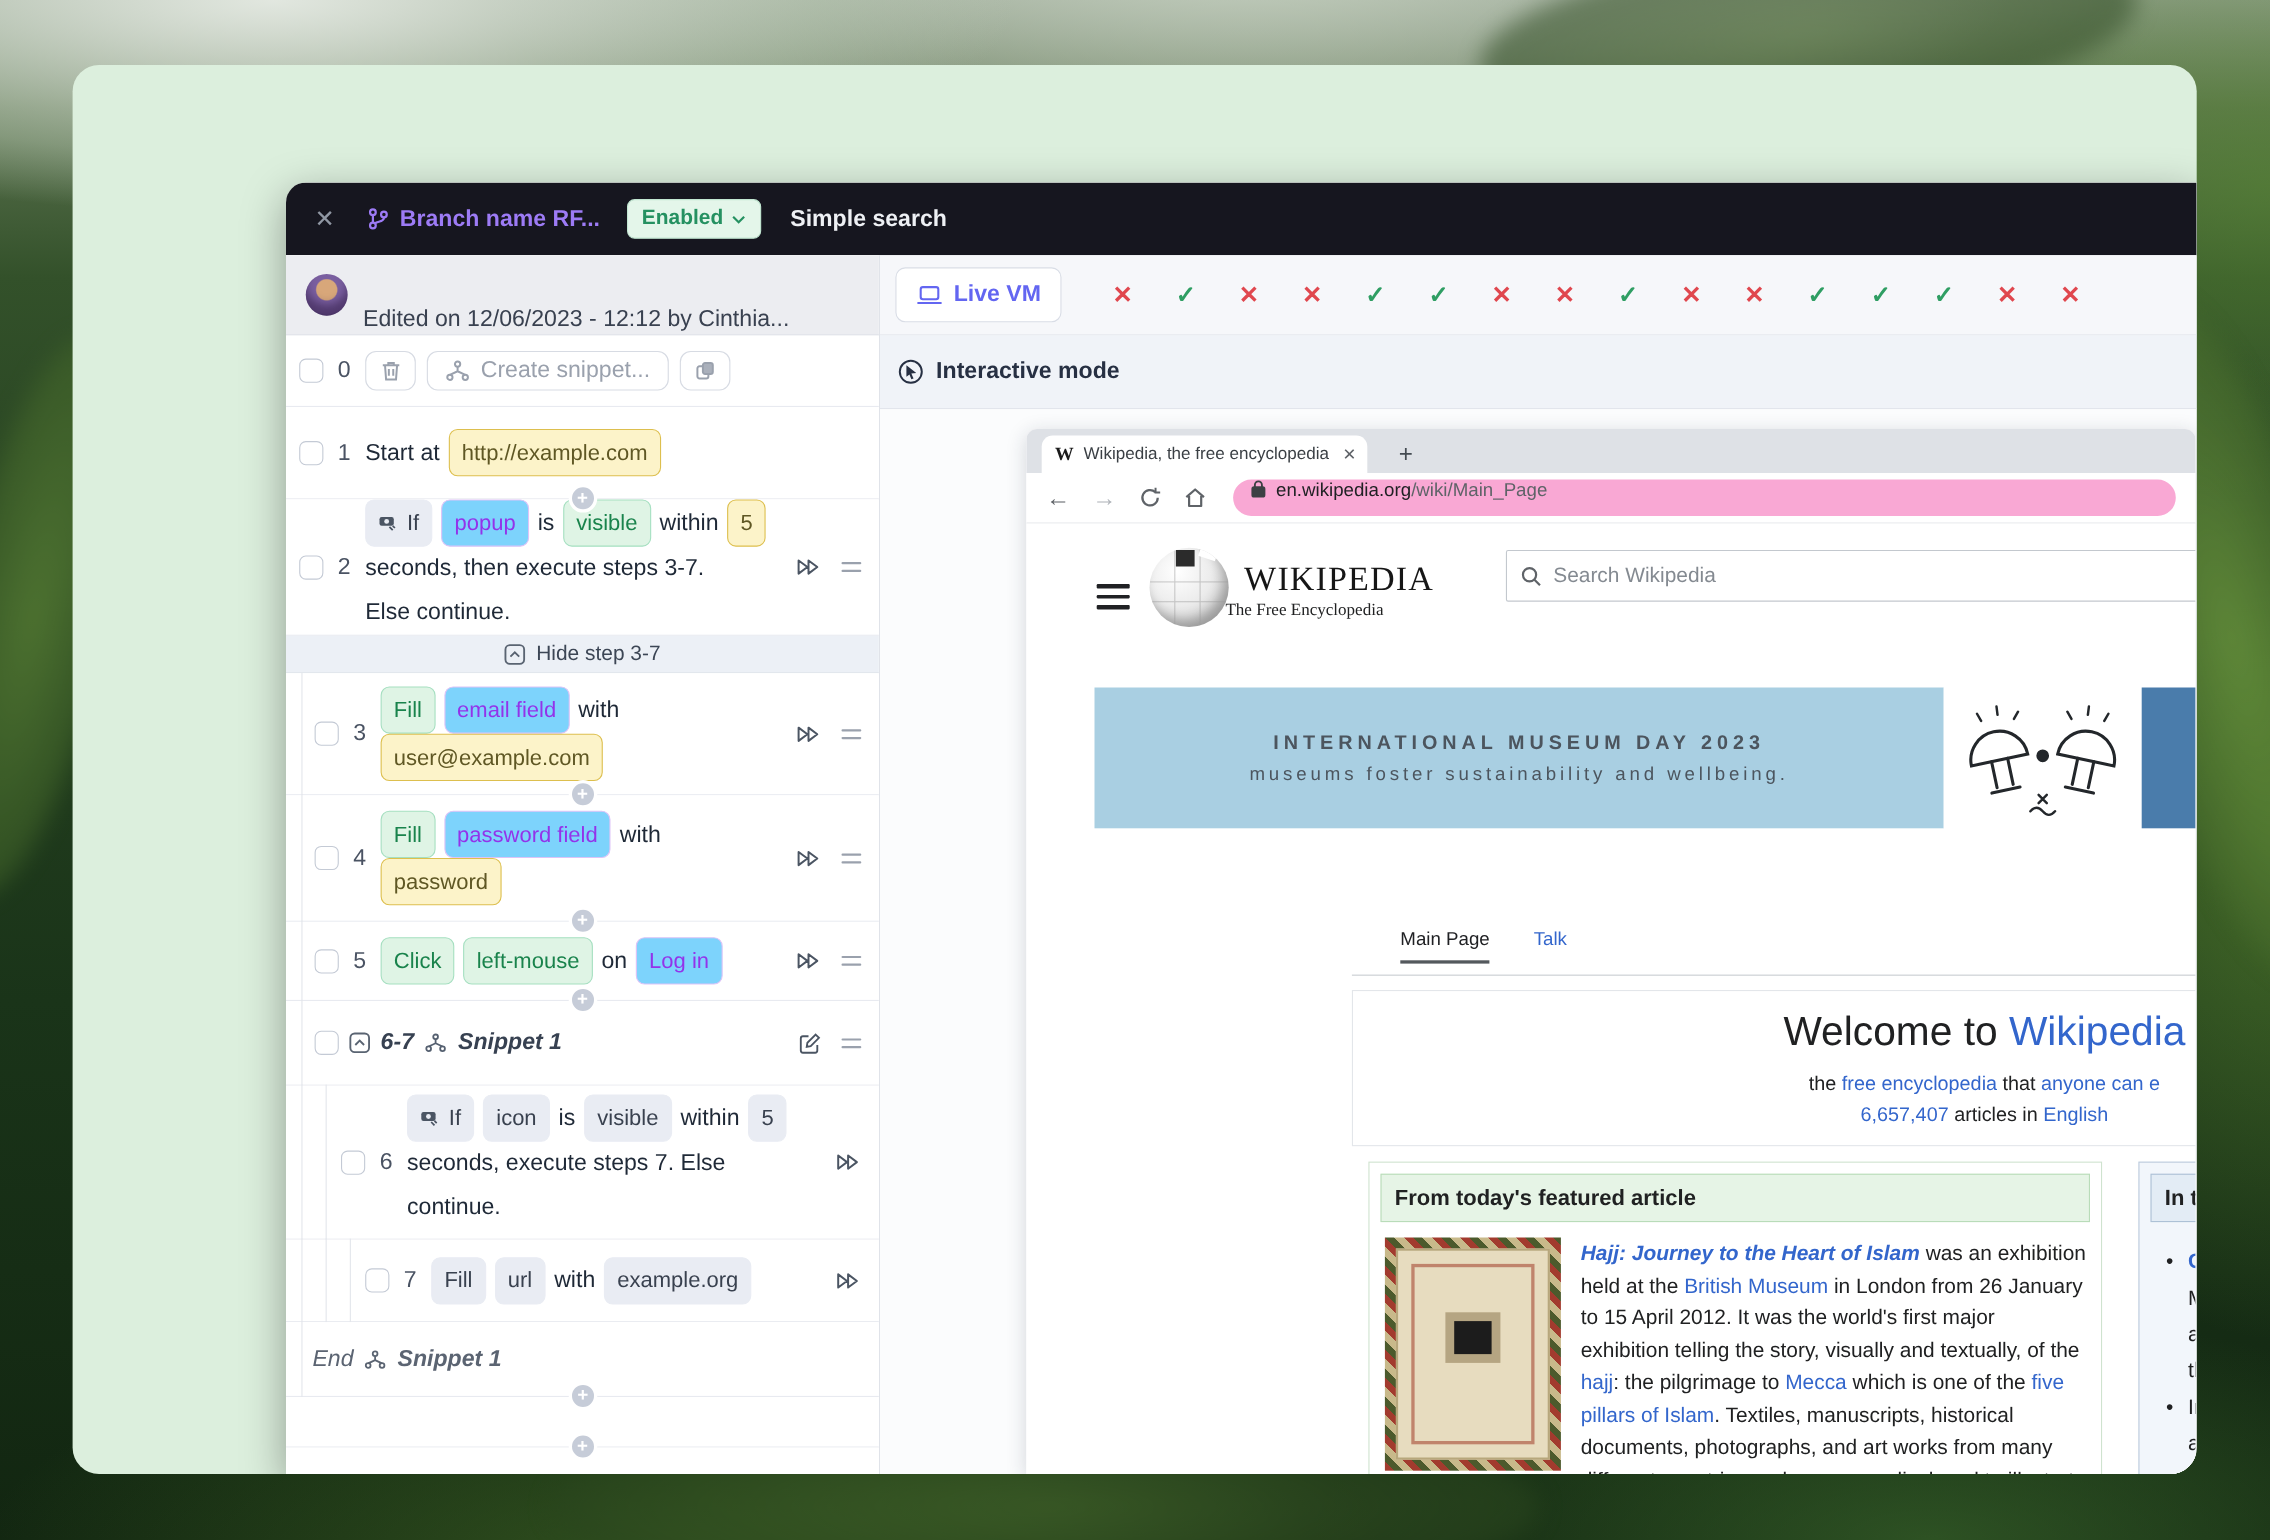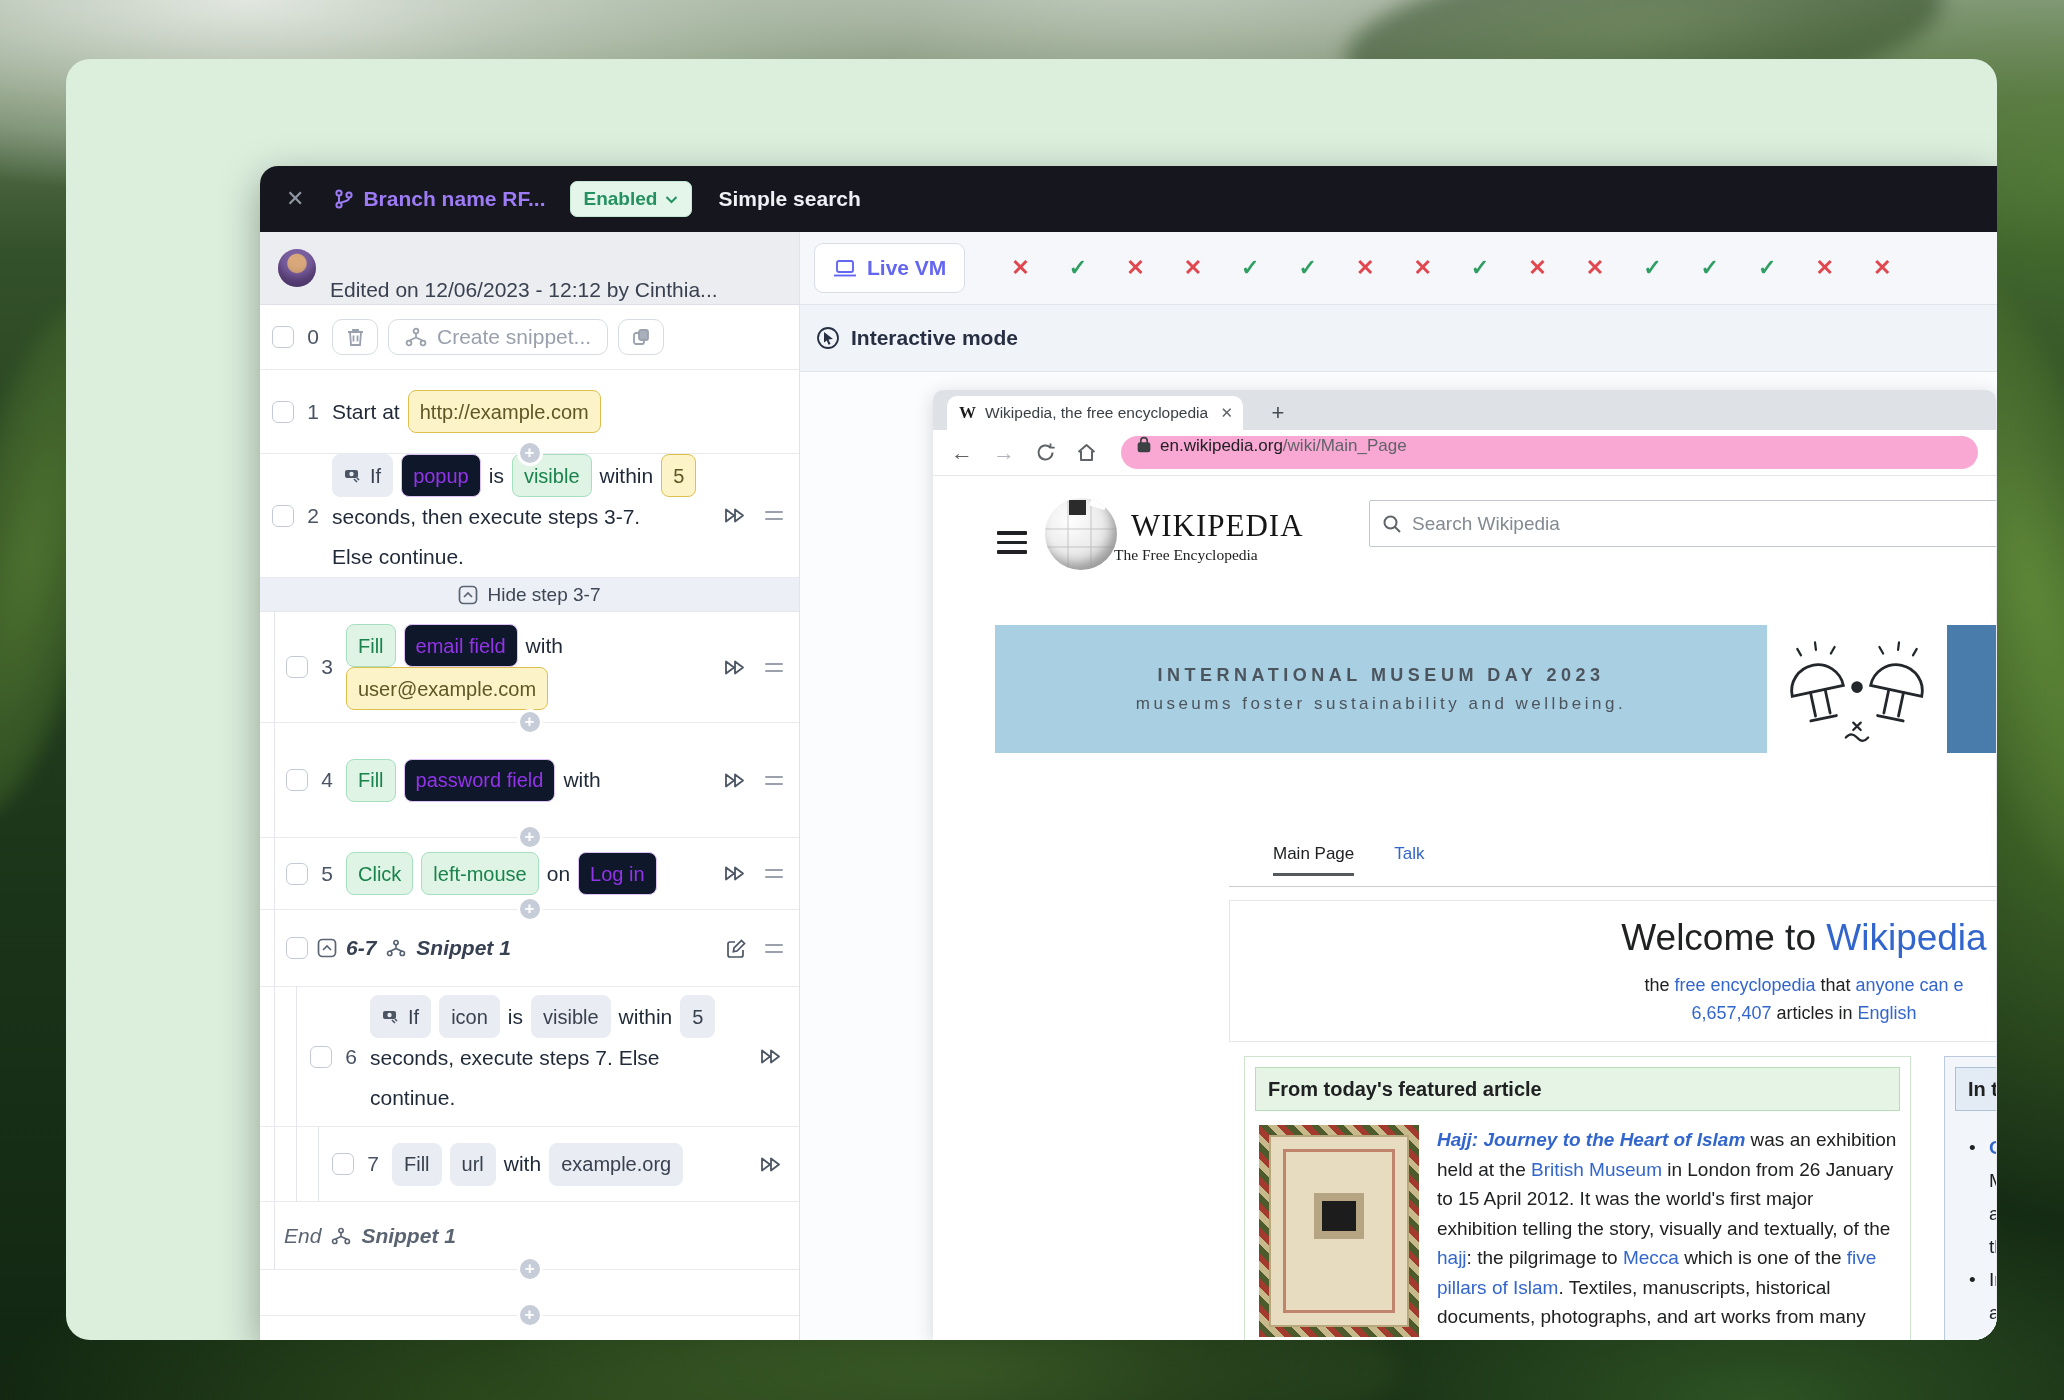--- a/index.html
+++ b/index.html
@@ -56,21 +56,21 @@
   .srow .plus-wrap { position:absolute; left:50%; bottom:-13px; transform:translateX(-50%);
     width:26px; height:26px; border-radius:50%; background:#c6ccd8; border:3px solid #fff;
     color:#fff; font-size:17px; font-weight:700; display:flex; align-items:center; justify-content:center; z-index:4; }
   .chk { width:22px; height:22px; border:1.5px solid #c4cad5; border-radius:6px; background:#fff; flex:0 0 22px; }
   .snum { width:38px; text-align:center; color:#4a5363; font-size:21px; flex:0 0 38px; }
   .scontent { flex:1; padding:10px 0; font-size:21px; color:#1f2937; line-height:40px; min-width:0; }
   .sline { display:flex; align-items:center; flex-wrap:wrap; gap:8px; line-height:40px; }
   .sicons { display:flex; align-items:center; gap:18px; padding-right:16px; margin-left:auto; }
   .chip { display:inline-flex; align-items:center; gap:7px; padding:1px 11px; border-radius:8px; font-size:20px; height:43px; white-space:nowrap; }
   .chip.yellow { background:#fcf3c9; border:1.5px solid #ddbf4e; color:#5f5724; }
-  .chip.purple { background:#0f172a; border:1.5px solid #ddc3f7; color:#9333ea; }
+  .chip.purple { background:#7dd3fc; border:1.5px solid #ddc3f7; color:#9333ea; }
   .chip.green  { background:#dff4e5; border:1.5px solid #a5dfc0; color:#19834c; }
   .chip.gray   { background:#e9ecf3; border:1.5px solid #e9ecf3; color:#39414f; }
   .vline { position:absolute; top:-1px; bottom:-1px; width:1px; background:#e3e6ec; }
   .hide-bar { height:34px; flex:0 0 34px; background:#ecf0f6; border-bottom:1px solid #e2e6ed;
     display:flex; align-items:center; justify-content:center; gap:9px; color:#3c4655; font-size:19px; }
   .row0 { height:65px; flex:0 0 65px; padding-left:12px; gap:0; }
   .row0 .sbtn { display:flex; align-items:center; gap:10px; border:1px solid #d7dbe3; border-radius:10px; height:36px; background:#fff; color:#9aa1ad; font-size:21px; }
   .row0 .sq { width:46px; justify-content:center; }
   .row0 .wide { padding:0 16px; margin:0 10px; }
   .r1 { height:84px; flex:0 0 84px; padding-left:12px; }
@@ -347,20 +347,23 @@
           <div class="srow r4">
             <span class="vline" style="left:14px"></span>
             <span class="chk"></span>
             <span class="snum">4</span>
             <div class="scontent">
               <div class="sline">
                 <span class="chip green">Fill</span>
                 <span class="chip purple">password field</span>
                 <span>with</span>
               </div>
+              <div class="sline">
+                <span class="chip yellow">password</span>
+              </div>
             </div>
             <div class="sicons">
               <span class="icon-g">
                 <svg width="24" height="17" viewBox="0 0 24 17" fill="none" stroke="#4b5563" stroke-width="1.8" stroke-linejoin="round">
                     <path d="M3 2.5 L11 8.5 L3 14.5 Z M12 2.5 L20 8.5 L12 14.5 Z"></path>
                   </svg>
               </span>
               <span class="drag">
                   <i></i>
                   <i></i>

